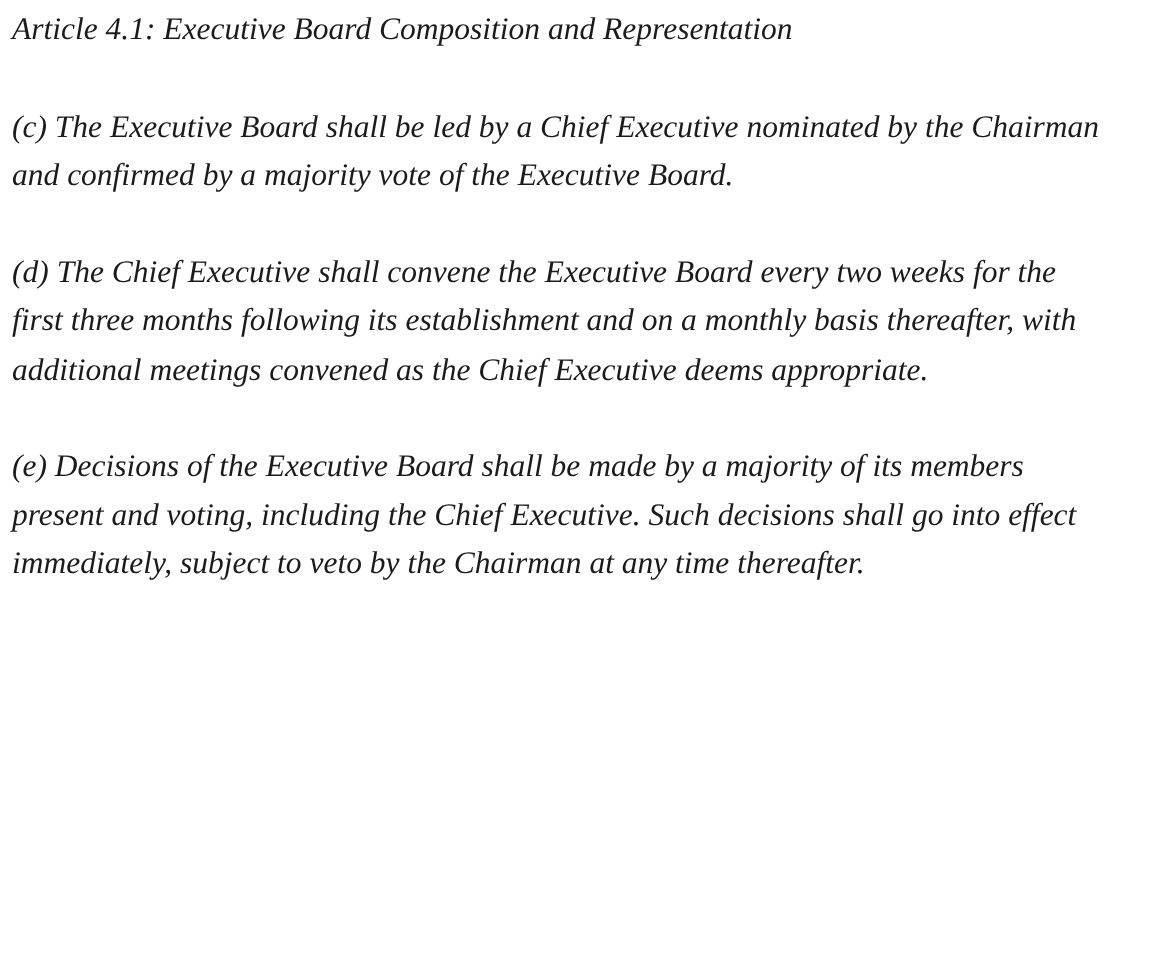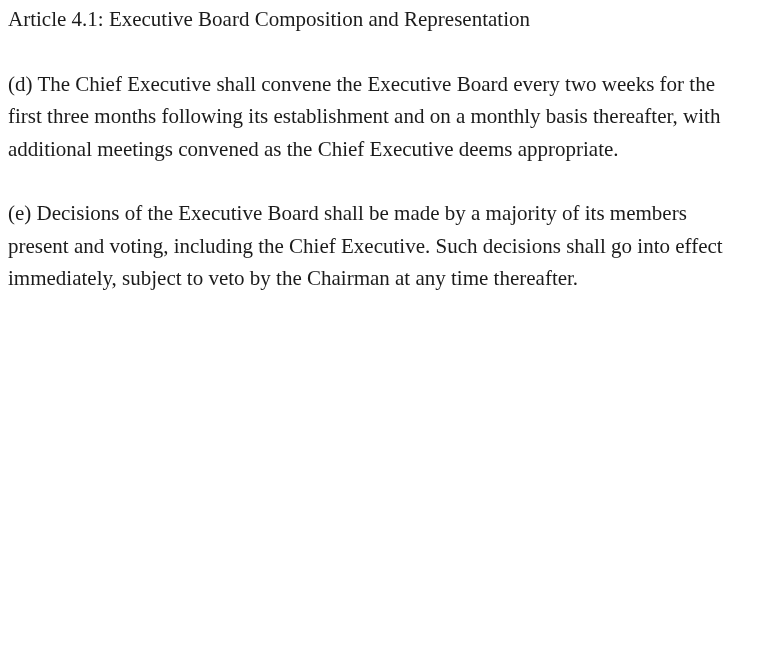--- a/index.html
+++ b/index.html
@@ -16,20 +16,21 @@
     font-family: "Liberation Serif", "DejaVu Serif", serif;
     font-size: 21px;
     line-height: 32.5px;
     -webkit-font-smoothing: antialiased;
   }
   .page {
     box-sizing: border-box;
     width: 781px;
     height: 652px;
     padding: 3px 43px 0 8px;
+    font-style: italic;
   }
   .article-title {
     font-size: 21px;
     font-weight: 400;
     margin: 0 0 32px 0;
     line-height: 32.5px;
   }
   .clause {
     margin: 0 0 32px 0;
   }
@@ -39,20 +40,24 @@
 </style>
 </head>
 <body>
 
 <main class="page">
 
   <h1 class="article-title">Article 4.1: Executive Board Composition and Representation</h1>
 
 
 
+  <p class="clause">
+    <span>(c)</span>
+    <span>The Executive Board shall be led by a Chief Executive nominated by the Chairman and confirmed by a majority vote of the Executive Board.</span>
+  </p>
 
   <p class="clause">
     <span>(d)</span>
     <span>The Chief Executive shall convene the Executive Board every two weeks for the first three months following its establishment and on a monthly basis thereafter, with additional meetings convened as the Chief Executive deems appropriate.</span>
   </p>
 
   <p class="clause">
     <span>(e)</span>
     <span>Decisions of the Executive Board shall be made by a majority of its members present and voting, including the Chief Executive. Such decisions shall go into effect immediately, subject to veto by the Chairman at any time thereafter.</span>
   </p>

